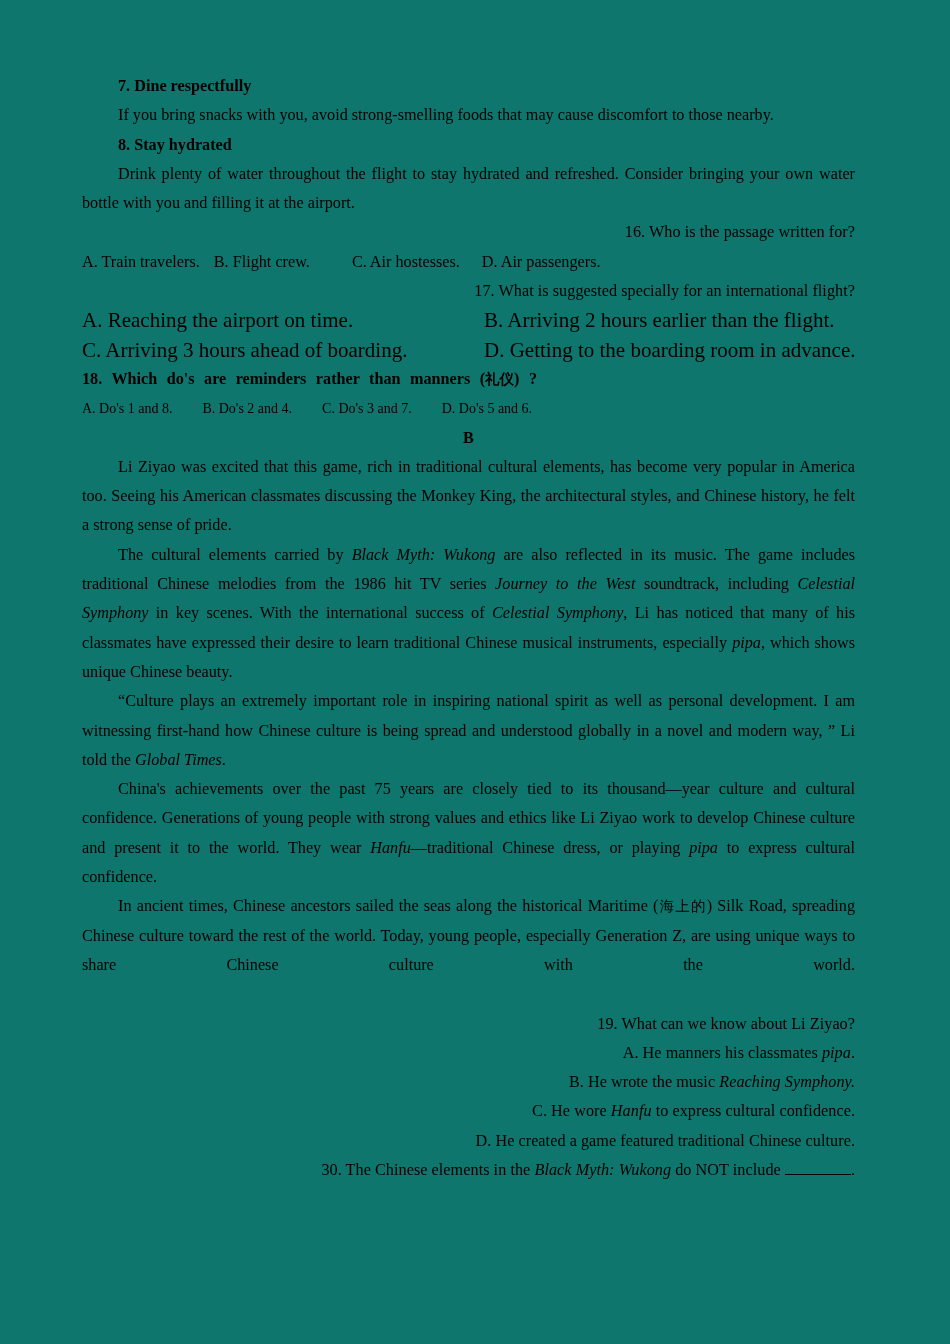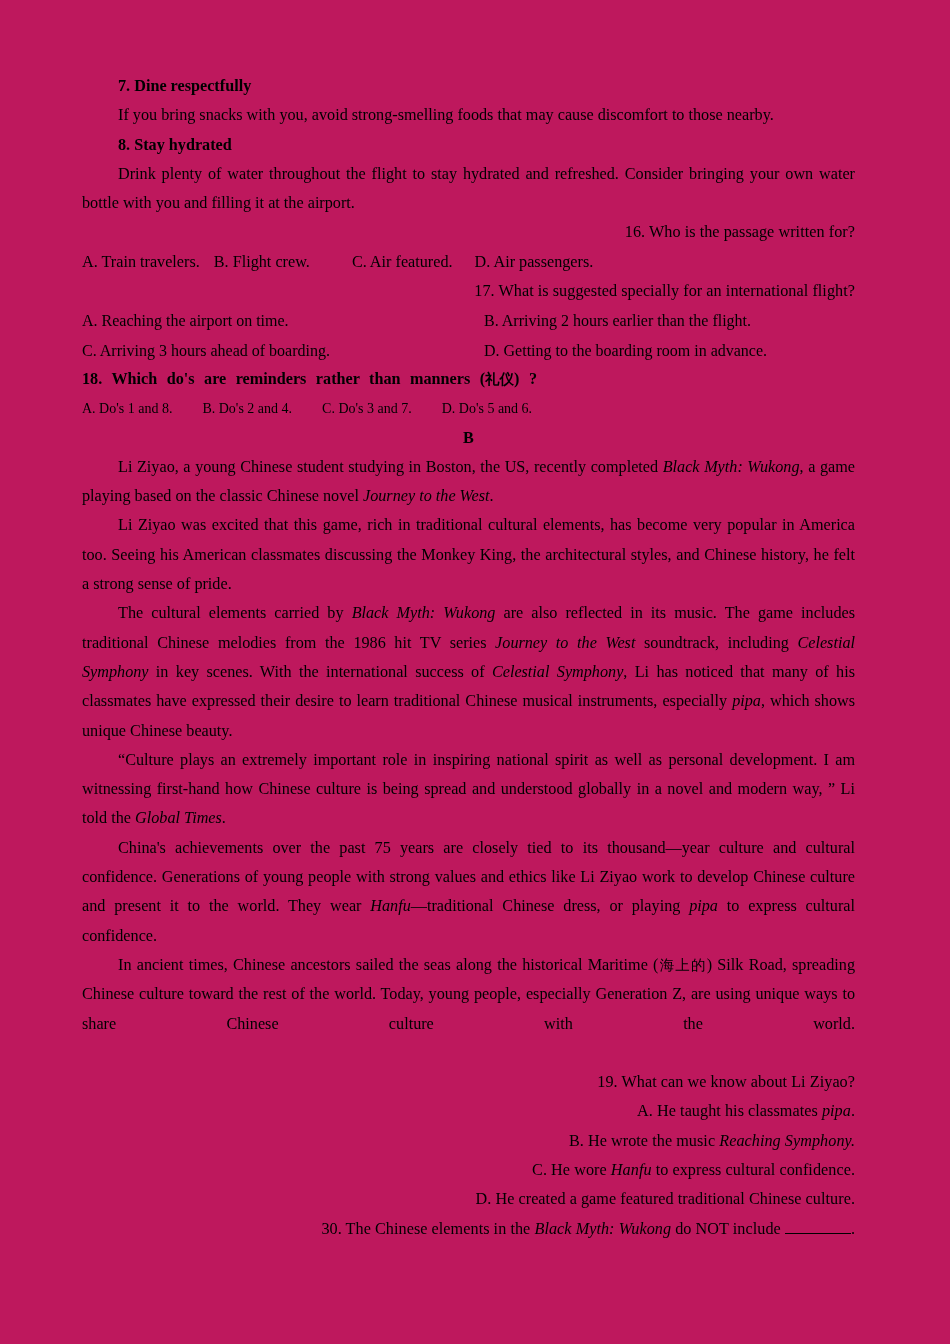--- a/index.html
+++ b/index.html
@@ -4,21 +4,21 @@
 <style>
   html, body {
     margin: 0;
     padding: 0;
     background: #ffffff;
   }
   .page {
     position: relative;
     width: 950px;
     height: 1344px;
-    background: #be185d;
+    background: #0f766e;
     font-family: "Liberation Serif", "DejaVu Serif", serif;
     color: #000000;
     overflow: hidden;
   }
   .content {
     position: absolute;
     left: 82px;
     top: 72px;
     width: 773px;
   }
@@ -39,21 +39,21 @@
   .indent {
     text-indent: 36px;
   }
   .bold { font-weight: bold; }
   .italic { font-style: italic; }
   .center { text-align: center; font-weight: bold; }
 
   
   .optrow {
     position: relative;
-    font-size: 16px;
+    font-size: 21px;
     line-height: 29.3px;
     height: 29.3px;
     white-space: nowrap;
   }
   .optrow .colA { position: absolute; left: 0; top: 0; }
   .optrow .colB { position: absolute; left: 402px; top: 0; }
 
   
   .opts4 {
     font-size: 16.2px;
@@ -100,51 +100,50 @@
 <div class="page">
   <div class="content">
 
     <div class="para indent bold">7. Dine respectfully</div>
     <div class="para indent">If you bring snacks with you, avoid strong-smelling foods that may cause discomfort to those nearby.</div>
 
     <div class="para indent bold">8. Stay hydrated</div>
     <div class="para indent">Drink plenty of water throughout the flight to stay hydrated and refreshed. Consider bringing your own water bottle with you and filling it at the airport.</div>
 
     <div class="line">16. Who is the passage written for?</div>
-    <div class="opts4"><span>A. Train travelers.</span><span class="gap1"></span><span>B. Flight crew.</span><span class="gap2"></span><span>C. Air featured.</span><span class="gap3"></span><span>D. Air passengers.</span></div>
+    <div class="opts4"><span>A. Train travelers.</span><span class="gap1"></span><span>B. Flight crew.</span><span class="gap2"></span><span>C. Air hostesses.</span><span class="gap3"></span><span>D. Air passengers.</span></div>
 
     <div class="line">17. What is suggested specially for an international flight?</div>
     <div class="optrow">
       <span class="colA">A. Reaching the airport on time.</span>
       <span class="colB">B. Arriving 2 hours earlier than the flight.</span>
     </div>
     <div class="optrow">
       <span class="colA">C. Arriving 3 hours ahead of boarding.</span>
       <span class="colB">D. Getting to the boarding room in advance.</span>
     </div>
 
     <div class="q18"><span>18. Which do's are reminders rather than manners (</span><span class="cjk">礼仪</span><span>) ?</span></div>
     <div class="q18opts"><span>A. Do's 1 and 8.</span><span class="g"></span><span>B. Do's 2 and 4.</span><span class="g"></span><span>C. Do's 3 and 7.</span><span class="g"></span><span>D. Do's 5 and 6.</span></div>
 
     <div class="para center">B</div>
 
-    <p class="para indent"><span>Li Ziyao, a young Chinese student studying in Boston, the US, recently completed </span><span class="italic">Black Myth: Wukong</span><span>, a game playing based on the classic Chinese novel </span><span class="italic">Journey to the West</span><span>.</span></p>
 
     <p class="para indent">Li Ziyao was excited that this game, rich in traditional cultural elements, has become very popular in America too. Seeing his American classmates discussing the Monkey King, the architectural styles, and Chinese history, he felt a strong sense of pride.</p>
 
     <p class="para indent"><span>The cultural elements carried by </span><span class="italic">Black Myth: Wukong</span><span> are also reflected in its music. The game includes traditional Chinese melodies from the 1986 hit TV series </span><span class="italic">Journey to the West</span><span> soundtrack, including </span><span class="italic">Celestial Symphony</span><span> in key scenes. With the international success of </span><span class="italic">Celestial Symphony</span><span>, Li has noticed that many of his classmates have expressed their desire to learn traditional Chinese musical instruments, especially </span><span class="italic">pipa</span><span>, which shows unique Chinese beauty.</span></p>
 
     <p class="para indent"><span>“Culture plays an extremely important role in inspiring national spirit as well as personal development. I am witnessing first-hand how Chinese culture is being spread and understood globally in a novel and modern way, ” Li told the </span><span class="italic">Global Times</span><span>.</span></p>
 
     <p class="para indent"><span>China's achievements over the past 75 years are closely tied to its thousand—year culture and cultural confidence. Generations of young people with strong values and ethics like Li Ziyao work to develop Chinese culture and present it to the world. They wear </span><span class="italic">Hanfu</span><span>—traditional Chinese dress, or playing </span><span class="italic">pipa</span><span> to express cultural confidence.</span></p>
 
     <p class="para indent full-justify"><span>In ancient times, Chinese ancestors sailed the seas along the historical Maritime (</span><span class="cjk">海上的</span><span>) Silk Road, spreading Chinese culture toward the rest of the world. Today, young people, especially Generation Z, are using unique ways to share Chinese culture with the world.</span></p>
 
     <div class="line">19. What can we know about Li Ziyao?</div>
-    <div class="line"><span>A. He taught his classmates </span><span class="italic">pipa</span><span>.</span></div>
+    <div class="line"><span>A. He manners his classmates </span><span class="italic">pipa</span><span>.</span></div>
     <div class="line"><span>B. He wrote the music </span><span class="italic">Reaching Symphony.</span><span></span></div>
     <div class="line"><span>C. He wore </span><span class="italic">Hanfu</span><span> to express cultural confidence.</span></div>
     <div class="line"><span>D. He created a game featured traditional Chinese culture.</span><span class="italic"></span><span></span></div>
 
     <div class="line"><span>30. The Chinese elements in the </span><span class="italic">Black Myth: Wukong</span><span> do NOT include </span><span class="blank"></span><span>.</span></div>
 
   </div>
 </div>
 
 </body></html>

